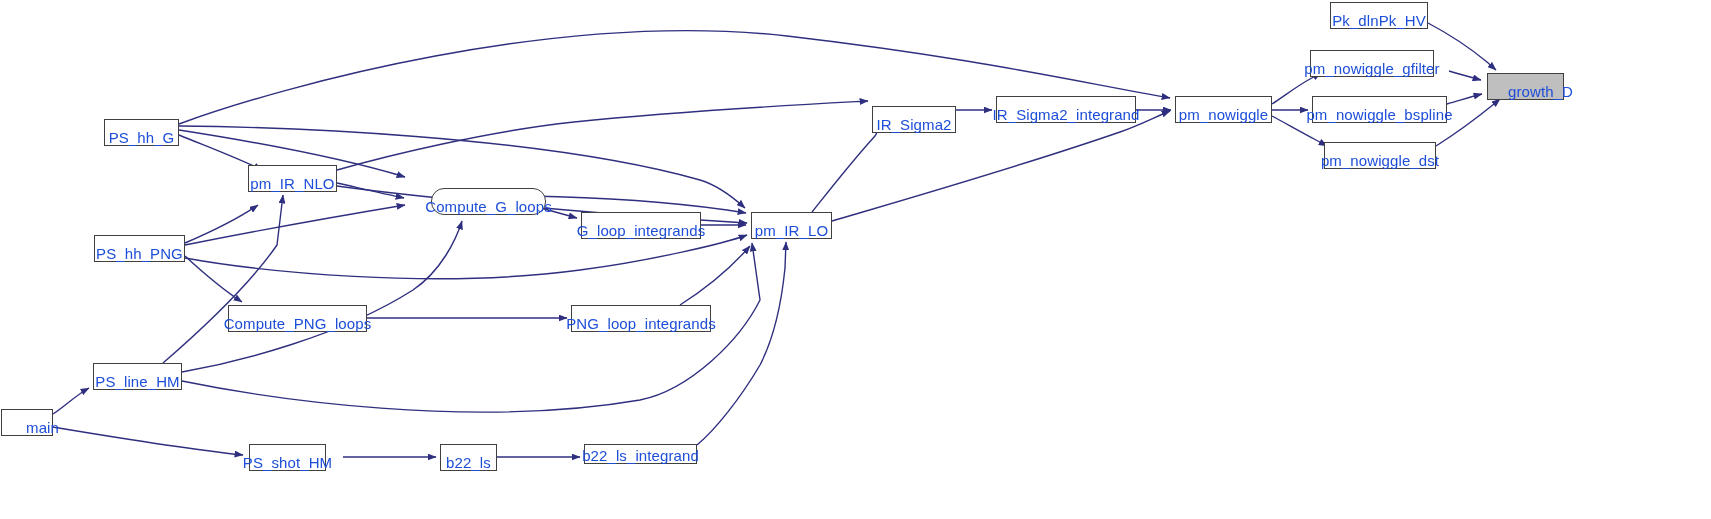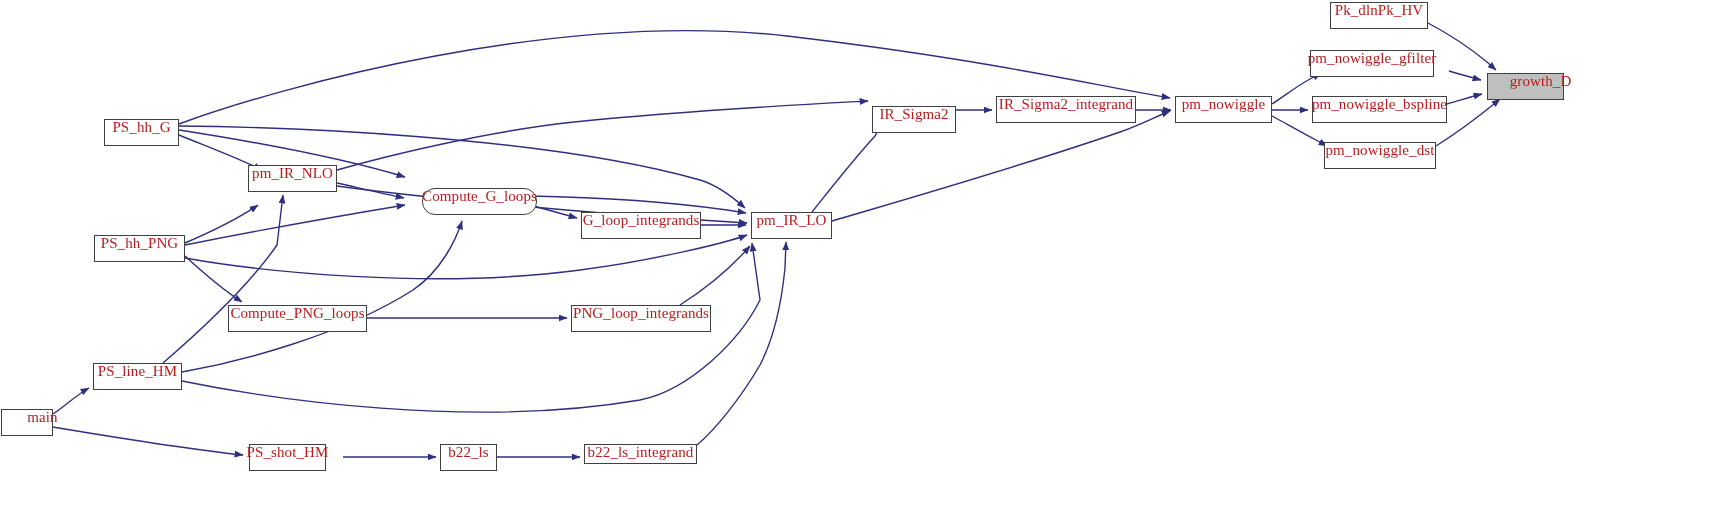--- a/index.html
+++ b/index.html
@@ -10,29 +10,28 @@
     background:#ffffff;
     font-family:"Liberation Sans", sans-serif;
     overflow:hidden;
   }
   #edges{position:absolute;left:0;top:0;width:1711px;height:519px;}
   .node{
     position:absolute;
     box-sizing:border-box;
     border:1px solid #404040;
     background:#ffffff;
-    color:#b91c1c;
+    color:#1d4ed8;
     font-size:15px;
     line-height:1;
     display:flex;
-    align-items:flex-start;
+    align-items:flex-end;
     justify-content:center;
     white-space:nowrap;
     letter-spacing:0.1px;
-    font-family:Liberation Serif, serif;
   }
   .node.filled{background:#bfbfbf;border-color:#404040;}
   .node .lbl{pointer-events:none;}
 </style>
 </head>
 <body>
 
 <div id="graph">
   <svg id="edges" xmlns="http://www.w3.org/2000/svg" viewBox="0 0 1711 519">
     <defs>
@@ -93,21 +92,21 @@
       </div>
       <div class="node" style="left: 248px; top: 165px; width: 89px; height: 27px;">
         <span class="lbl">pm_IR_NLO</span>
       </div>
       <div class="node" style="left: 228px; top: 305px; width: 139px; height: 27px;">
         <span class="lbl">Compute_PNG_loops</span>
       </div>
       <div class="node" style="left: 249px; top: 444px; width: 77px; height: 27px;">
         <span class="lbl">PS_shot_HM</span>
       </div>
-      <div class="node" style="left: 422px; top: 188px; width: 115px; height: 27px; border-radius: 13px;">
+      <div class="node" style="left: 431px; top: 188px; width: 115px; height: 27px; border-radius: 13px;">
         <span class="lbl">Compute_G_loops</span>
       </div>
       <div class="node" style="left: 440px; top: 444px; width: 57px; height: 27px;">
         <span class="lbl">b22_ls</span>
       </div>
       <div class="node" style="left: 581px; top: 212px; width: 120px; height: 27px;">
         <span class="lbl">G_loop_integrands</span>
       </div>
       <div class="node" style="left: 571px; top: 305px; width: 140px; height: 27px;">
         <span class="lbl">PNG_loop_integrands</span>

